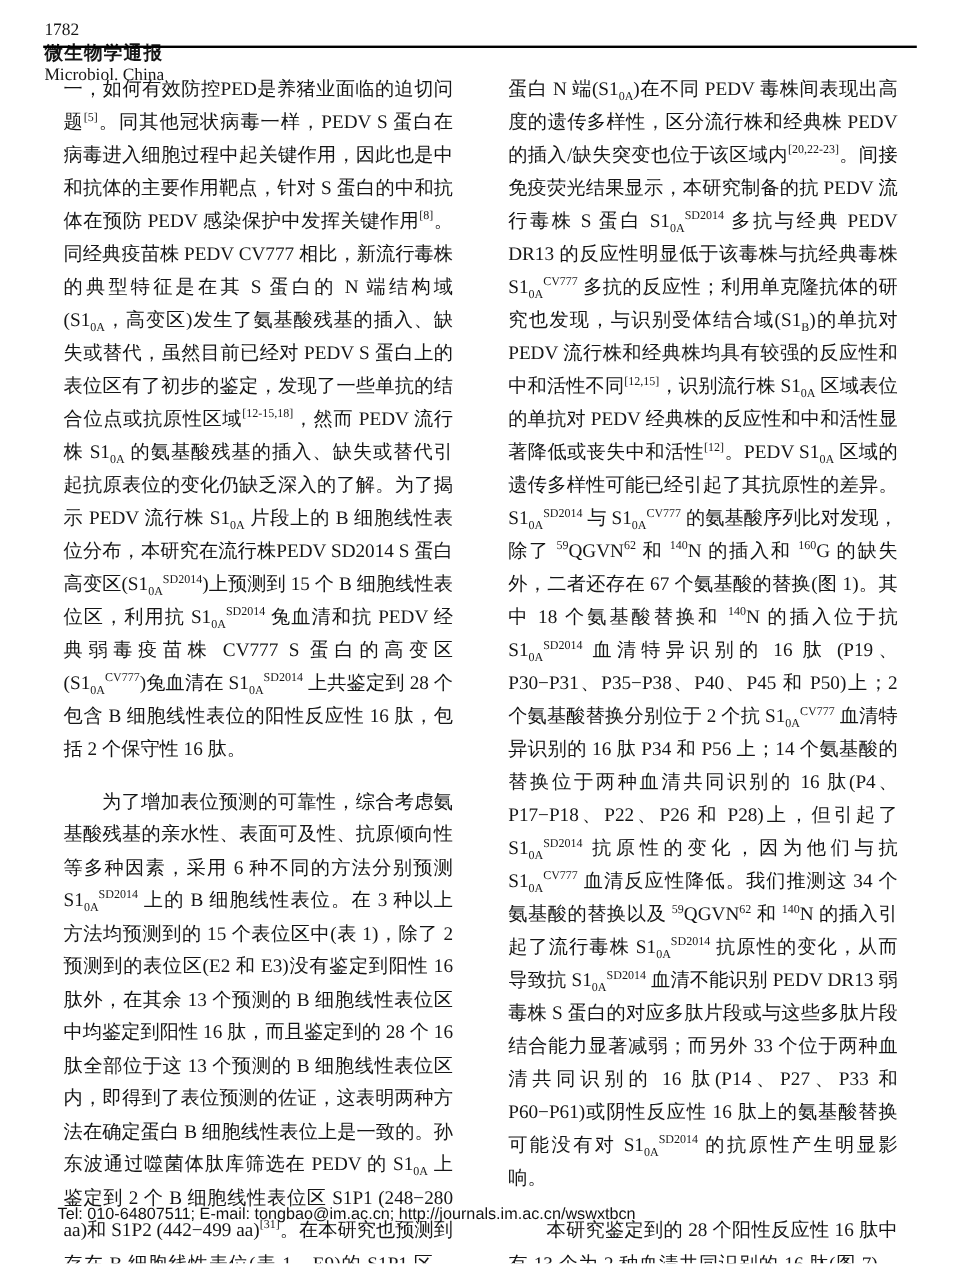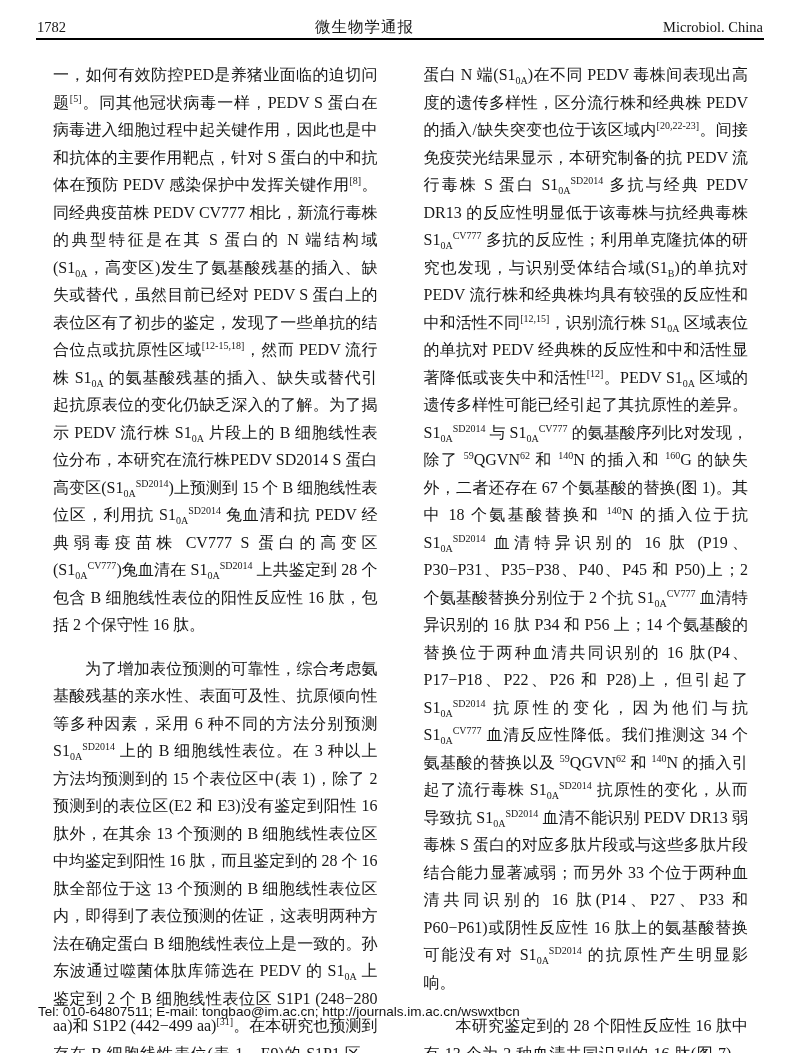--- a/index.html
+++ b/index.html
@@ -9,22 +9,23 @@
     background:#ffffff;
     font-family:"Liberation Serif","DejaVu Serif",serif;
     color:#161616;
     overflow:hidden;
   }
   
   .header{
     position:absolute;top:17px;left:37px;right:37px;
     display:flex;justify-content:space-between;align-items:baseline;
     font-size:14.5px;
+    flex-direction:column;
   }
-  .header .cn{font-size:15.5px;letter-spacing:1px;}
+  .header .cn{font-size:15.5px;letter-spacing:1px;font-weight:bold;}
   .header-rule{
     position:absolute;top:38px;left:36px;right:36px;
     height:0;border-top:2px solid #000;
   }
   
   .article-body{
     position:absolute;top:45px;left:37px;width:727px;
     display:flex;gap:14px;
   }
   .col{flex:1 1 0;min-width:0;}
@@ -34,21 +35,21 @@
     text-align:justify;text-justify:inter-character;
   }
   .para.indent{text-indent:2em;}
   .para sup,.para sub{
     font-size:10px;line-height:0;letter-spacing:0;
   }
   .para sup{vertical-align:super;}
   .para sub{vertical-align:sub;}
   
   .footer{
-    position:absolute;top:1004px;left:38px;right:36px;
+    position:absolute;top:1004px;left:48px;right:36px;
     font-family:"Liberation Sans","DejaVu Sans",sans-serif;
     font-size:13.5px;color:#111;
   }
 </style>
 </head>
 <body>
 
 <div class="page">
 
   <div class="header">

